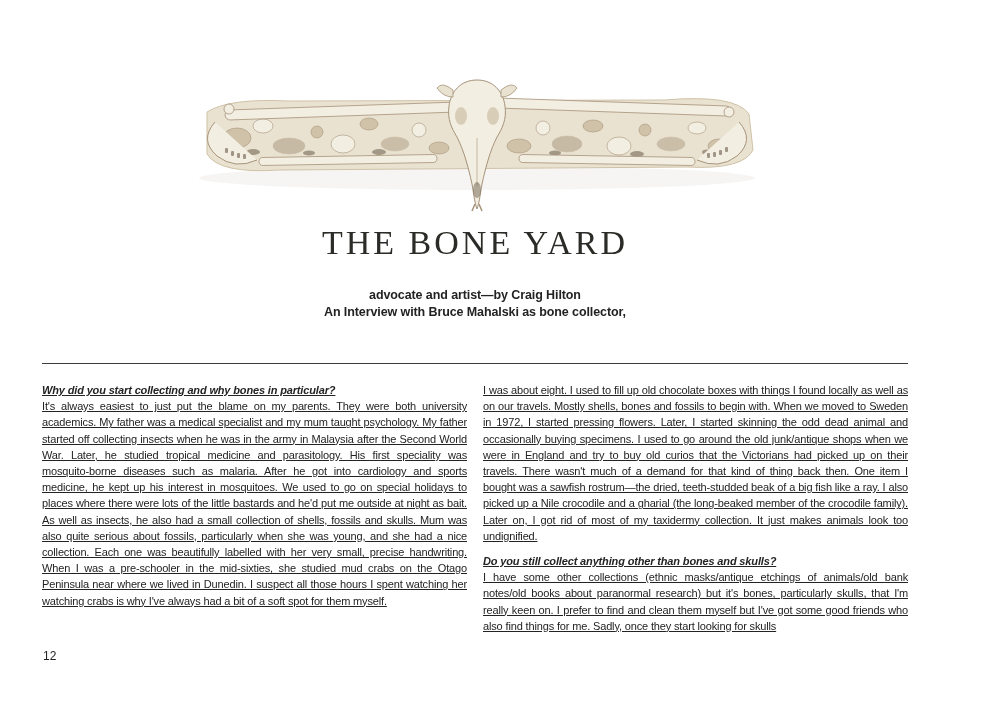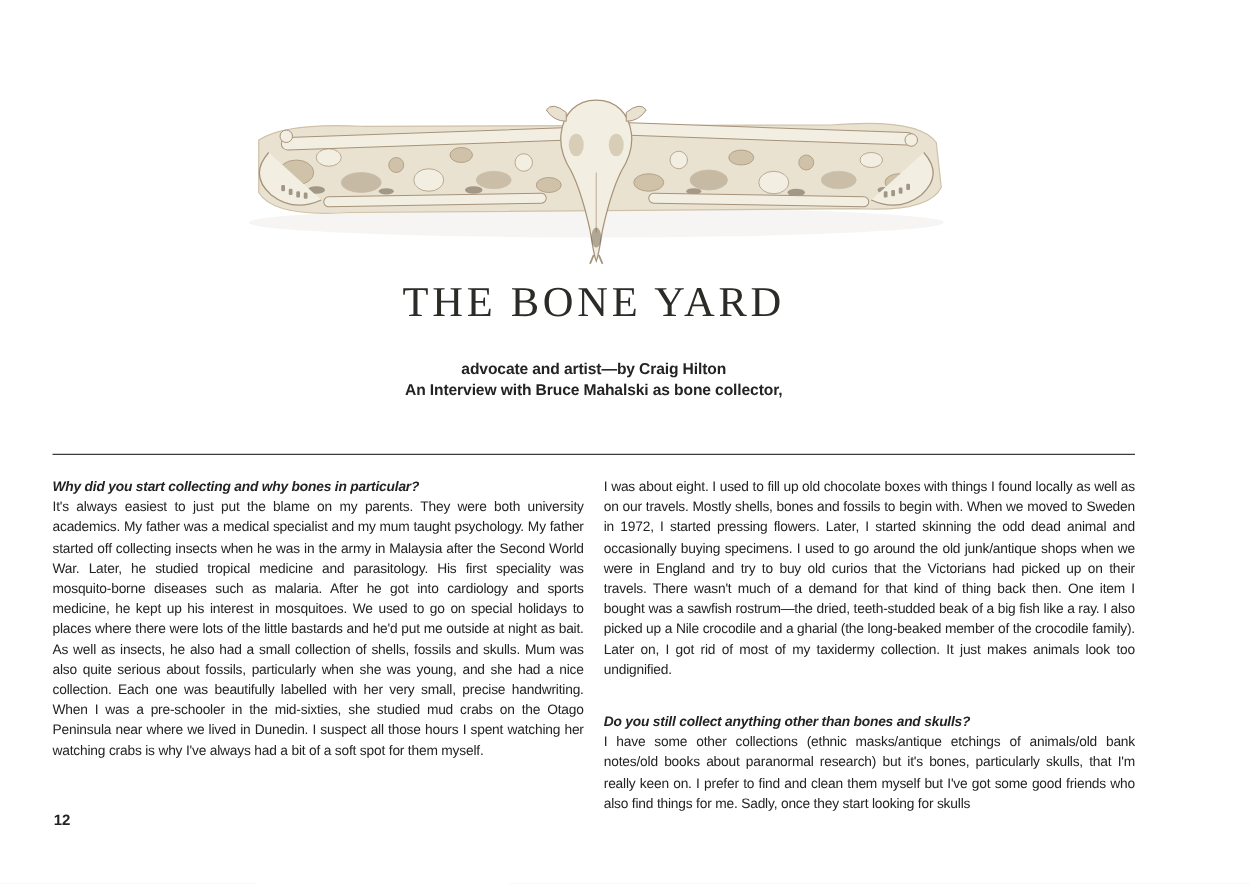--- a/index.html
+++ b/index.html
@@ -26,29 +26,29 @@
     font-size:12.5px; font-weight:bold; line-height:17px; letter-spacing:-0.1px;
     color:var(--text);
   }
   .subtitle span{display:block;}
   .rule{
     position:absolute; top:363px; left:42px; width:866px; height:0;
     border:none; border-top:1.6px solid var(--rule); margin:0;
   }
   .columns{
     position:absolute; top:382px; left:42px; width:866px;
-    display:flex; gap:16px;
+    display:flex; gap:16px;text-decoration:underline;
   }
   .col{width:425px; font-size:11px; line-height:16.2px; letter-spacing:-0.15px;
     text-align:justify; color:var(--text);}
   .question{font-weight:bold; font-style:italic;}
-  .q-second{margin-top:26px;}
+  .q-second{margin-top:9px;}
   .para{margin:0;}
   .page-number{
-    position:absolute; top:649px; left:43px; font-size:12px; color:var(--text);font-weight:bold;
+    position:absolute; top:649px; left:43px; font-size:12px; color:var(--text);
   }
 </style>
 </head>
 <body>
 
 <div class="page">
 
   <figure class="hero">
     <svg viewBox="0 0 620 154" width="620" height="154" xmlns="http://www.w3.org/2000/svg">
 

